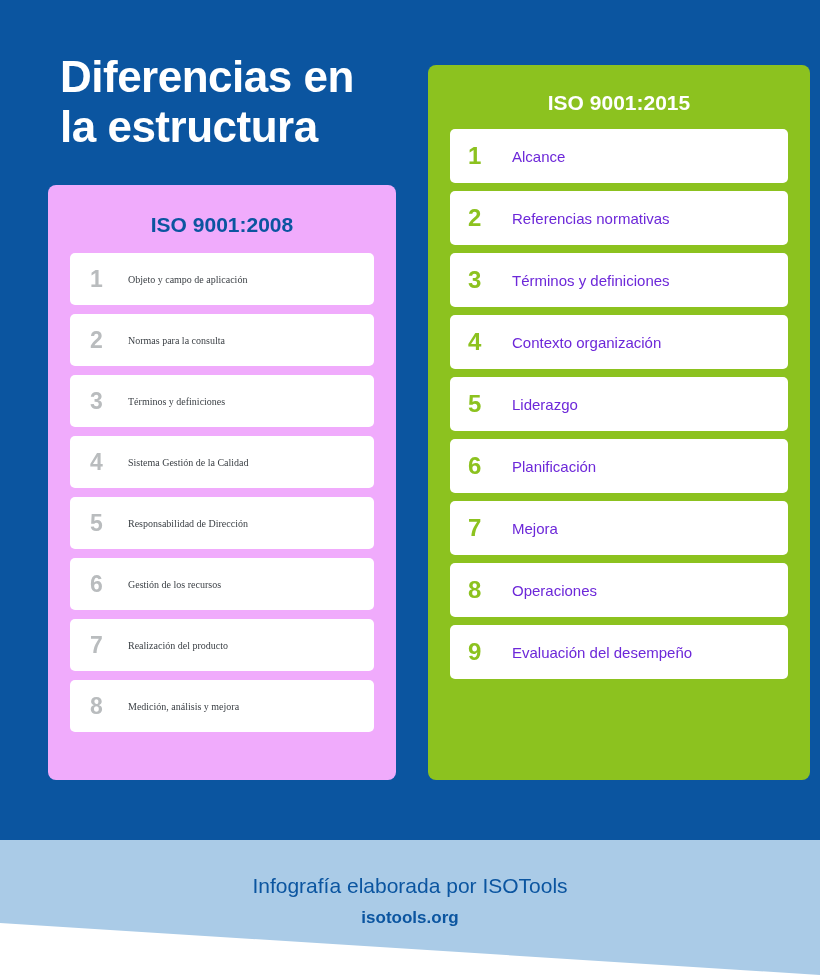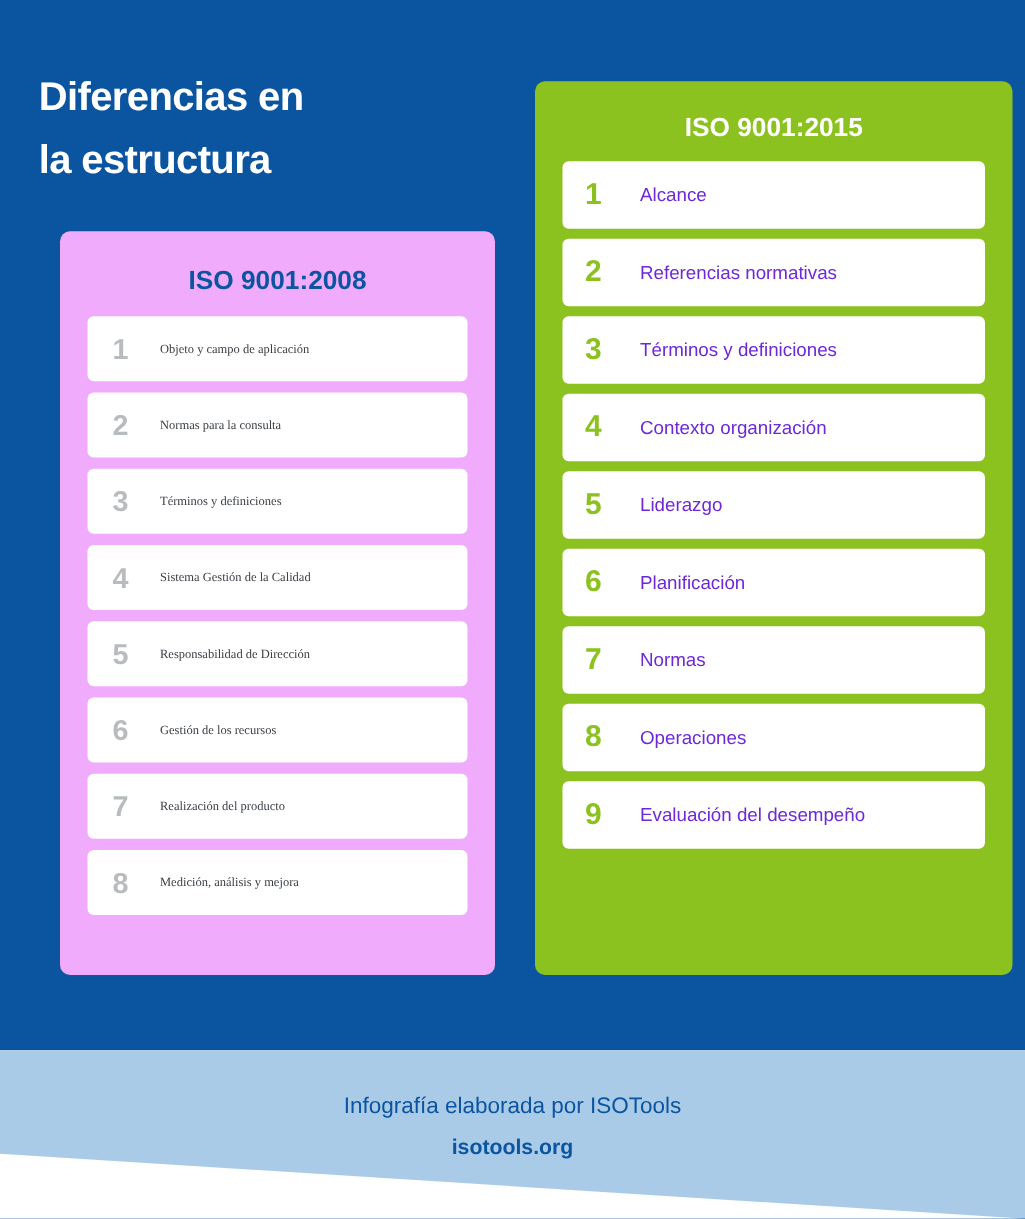--- a/index.html
+++ b/index.html
@@ -19,25 +19,25 @@
     position: relative;
     width: 820px;
     height: 975px;
     background: #0b55a0;
     overflow: hidden;
   }
 
   
   .title {
     position: absolute;
-    left: 31px;
+    left: 60px;
     top: 52px;
     width: 360px;
     color: #ffffff;
-    font-size: 32px;
+    font-size: 44px;
     line-height: 50px;
     font-weight: bold;
     letter-spacing: -0.5px;
   }
   .title .line {
     display: block;
     white-space: nowrap;
   }
 
   
@@ -143,21 +143,21 @@
     border-left: 820px solid #ffffff;
     border-top: 52px solid transparent;
   }
   .footer-text {
     position: absolute;
     left: 0;
     top: 34px;
     width: 820px;
     text-align: center;
     color: #0b55a0;
-    font-size: 18px;
+    font-size: 21px;
   }
   .footer-url {
     position: absolute;
     left: 0;
     top: 68px;
     width: 820px;
     text-align: center;
     color: #0b55a0;
     font-size: 17px;
     font-weight: bold;
@@ -232,21 +232,21 @@
     <div class="row-right">
       <span class="num">5</span>
       <span class="label">Liderazgo</span>
     </div>
     <div class="row-right">
       <span class="num">6</span>
       <span class="label">Planificación</span>
     </div>
     <div class="row-right">
       <span class="num">7</span>
-      <span class="label">Normas</span>
+      <span class="label">Mejora</span>
     </div>
     <div class="row-right">
       <span class="num">8</span>
       <span class="label">Operaciones</span>
     </div>
     <div class="row-right">
       <span class="num">9</span>
       <span class="label">Evaluación del desempeño</span>
     </div>
   </div>

